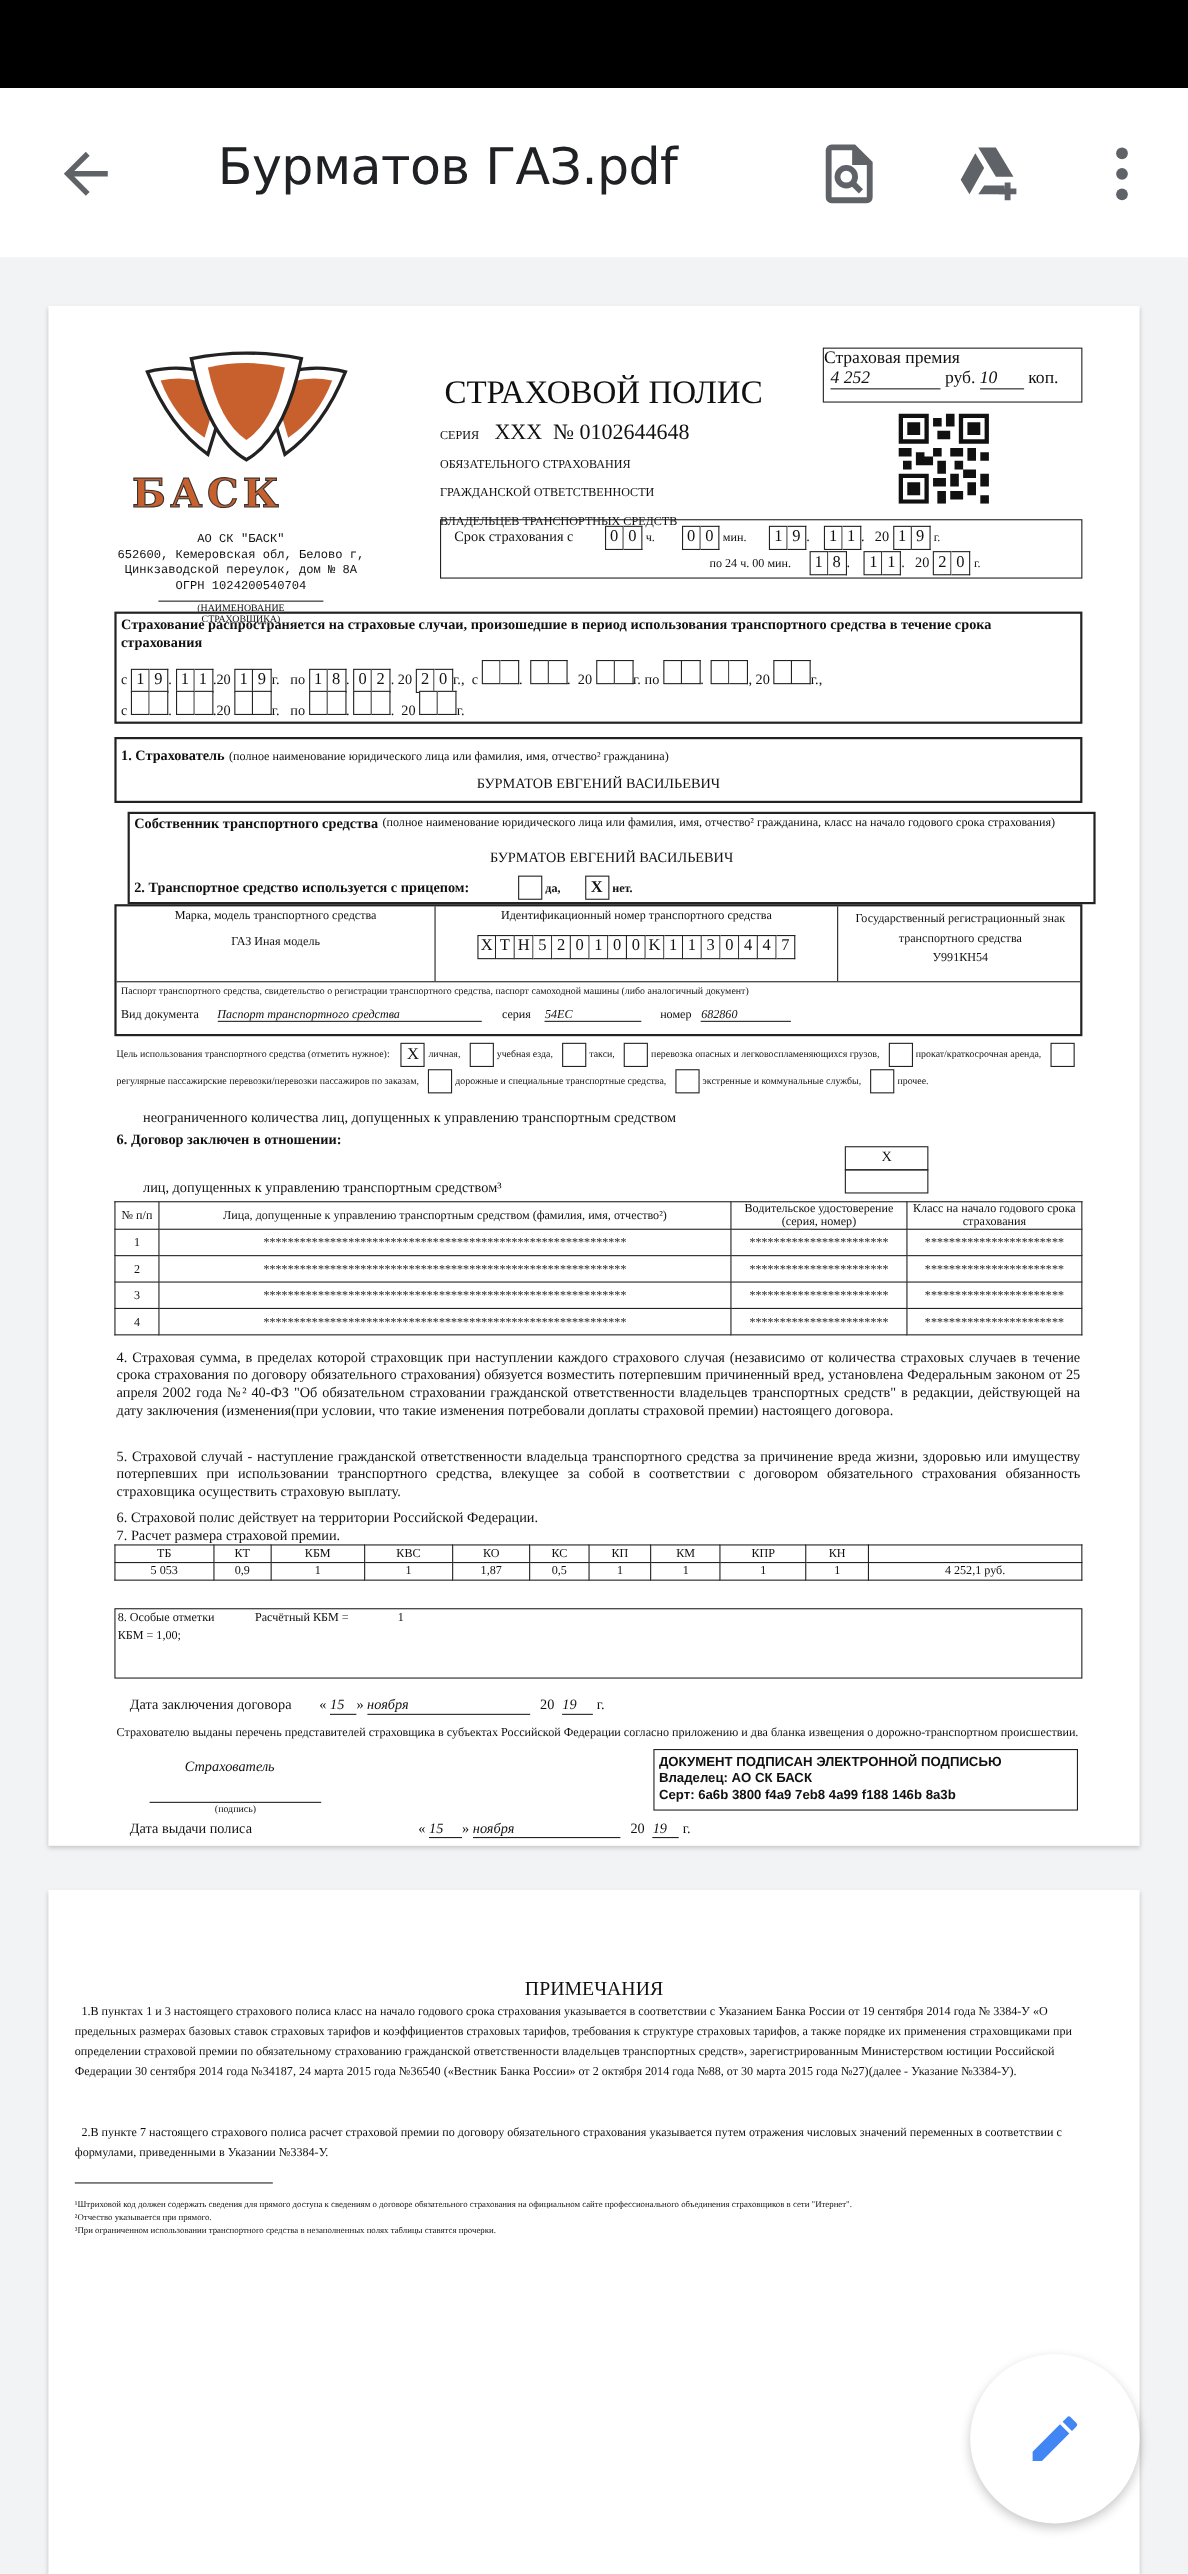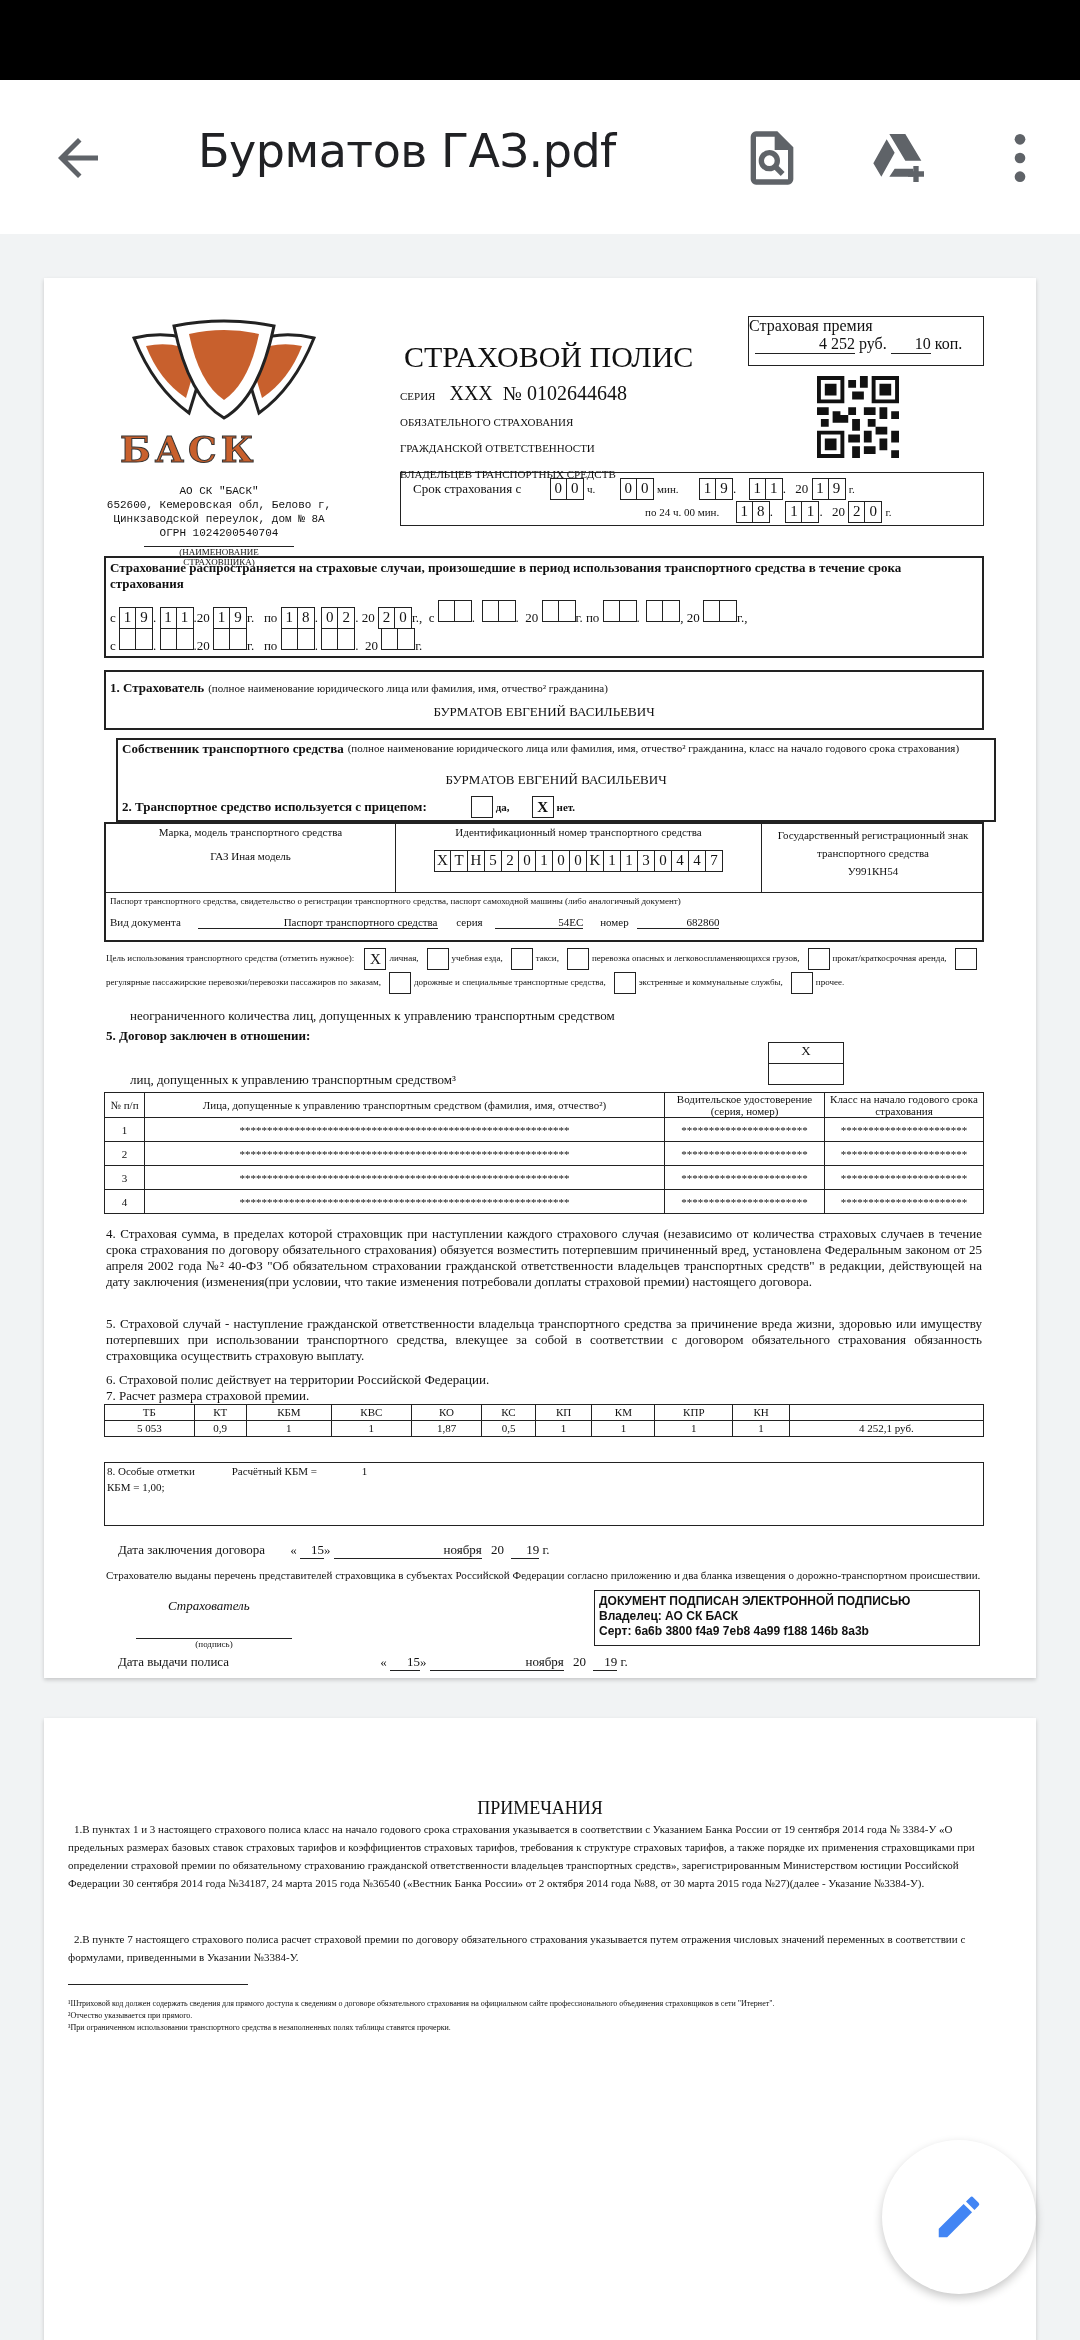--- a/index.html
+++ b/index.html
@@ -23,21 +23,21 @@
   .abs { position: absolute; }
   .box { position: absolute; border: 2px solid #222; }
   .cell { display: inline-block; width: 17px; height: 22px; border: 1.5px solid #222; text-align: center;
           font-size: 15px; line-height: 19px; vertical-align: middle; background: #fff; }
   .cellpair { display: inline-flex; }
   .cellpair .cell + .cell { border-left: none; }
   .sm { font-size: 13px; }
   .xs { font-size: 11px; }
   .xxs { font-size: 9px; }
   .b { font-weight: bold; }
-  .u { border-bottom: 1.5px solid #222; display: inline-block; text-align: right; }
+  .u { border-bottom: 1.5px solid #222; display: inline-block; text-align: left; font-style: italic; }
   .row { position: absolute; white-space: nowrap; }
   table { border-collapse: collapse; }
   td, th { border: 1.5px solid #222; text-align: center; font-weight: normal; }
   .checkbox { display: inline-block; width: 22px; height: 22px; border: 1.5px solid #222; text-align: center;
               line-height: 20px; font-size: 15px; vertical-align: middle; margin-right: 3px; }
   .fab { position: absolute; left: 882px; top: 2140px; width: 154px; height: 154px; border-radius: 50%;
          background: #fff; box-shadow: 0 4px 10px rgba(0,0,0,.22); }
 </style>
 </head>
 <body>
@@ -318,21 +318,21 @@
         <span style="margin-left:14px">номер</span>
         <span class="u" style="width:82px;margin-left:6px">682860</span>
       </div>
     </div>
 
     <div class="abs xxs" style="left:62px;top:668px;width:880px;line-height:24px">
       <span>Цель использования транспортного средства (отметить нужное):</span>
       <span id="purpose-options"><span class="checkbox" style="margin-left: 8px;">X</span><span>личная,</span><span class="checkbox" style="margin-left: 8px;"></span><span>учебная езда,</span><span class="checkbox" style="margin-left: 8px;"></span><span>такси,</span><span class="checkbox" style="margin-left: 8px;"></span><span>перевозка опасных и легковоспламеняющихся грузов,</span><span class="checkbox" style="margin-left: 8px;"></span><span>прокат/краткосрочная аренда,</span><span class="checkbox" style="margin-left: 8px;"></span><span>регулярные пассажирские перевозки/перевозки пассажиров по заказам,</span><span class="checkbox" style="margin-left: 8px;"></span><span>дорожные и специальные транспортные средства,</span><span class="checkbox" style="margin-left: 8px;"></span><span>экстренные и коммунальные службы,</span><span class="checkbox" style="margin-left: 8px;"></span><span>прочее.</span></span>
     </div>
 
-    <div class="abs b sm" style="left:62px;top:750px">5. Договор заключен в отношении:</div>
+    <div class="abs b sm" style="left:62px;top:750px">6. Договор заключен в отношении:</div>
     <div class="abs sm" style="left:86px;top:730px">неограниченного количества лиц, допущенных к управлению транспортным средством</div>
     <div class="abs sm" style="left:86px;top:794px">лиц, допущенных к управлению транспортным средством³</div>
     <div class="abs sm" style="left:724px;top:764px;width:76px;height:22px;border:1.5px solid #222;text-align:center">X</div>
     <div class="abs sm" style="left:724px;top:785px;width:76px;height:22px;border:1.5px solid #222;text-align:center"></div>
 
     <table class="abs xs" style="left:60px;top:814px;width:880px">
       <thead>
         <tr style="line-height:12px">
           <th style="width:40px">№ п/п</th>
           <th style="width:520px">Лица, допущенные к управлению транспортным средством (фамилия, имя, отчество²)</th>

